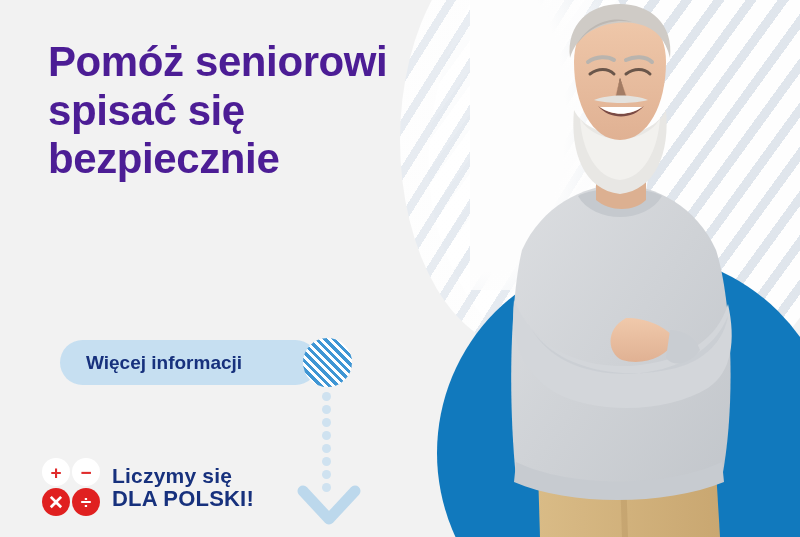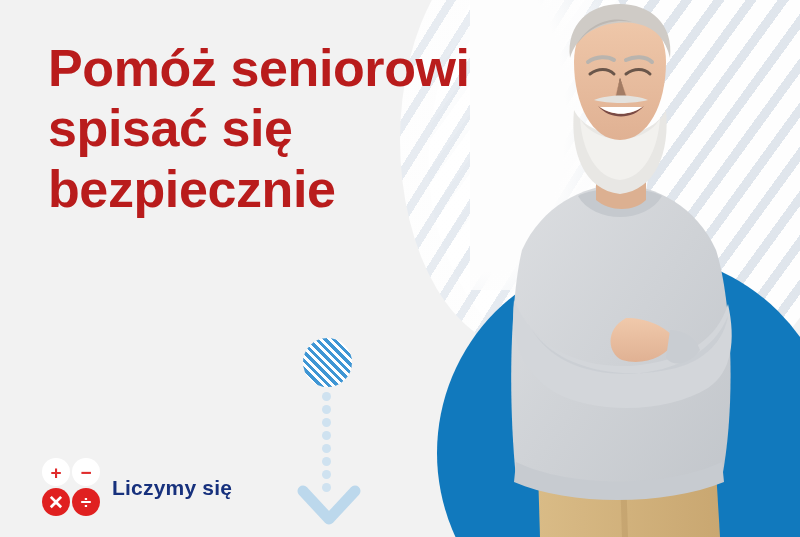--- a/index.html
+++ b/index.html
@@ -65,22 +65,22 @@
     border-radius: 50%;
     background: #1179bd;
   }
 
   
   .headline {
     position: absolute;
     left: 48px;
     top: 38px;
     width: 500px;
-    color: #b91c1c;
-    font-size: 52px;
+    color: #4c1d95;
+    font-size: 42px;
     line-height: 1.16;
     font-weight: bold;
     letter-spacing: -0.4px;
     white-space: pre-line;
   }
 
   
   .cta {
     position: absolute;
     left: 60px;
@@ -295,20 +295,23 @@
       <path d="M130 107 C142 116 160 116 172 107 Z" fill="#ffffff"></path>
 
       <path d="M124 100 C138 94 164 94 178 100 C164 104 138 104 124 100 Z" fill="#e4e2de"></path>
     </g>
   </svg>
 
   <div class="headline">Pomóż seniorowi
 spisać się
 bezpiecznie</div>
 
+  <div class="cta">
+    <span class="cta-label">Więcej informacji</span>
+  </div>
   <div class="cta-circle"></div>
 
   <div class="dot-col">
     <i></i>
     <i></i>
     <i></i>
     <i></i>
     <i></i>
     <i></i>
     <i></i>
@@ -321,16 +324,17 @@
 
   <div class="logo">
     <div class="logo-marks">
       <span class="mark outline">+</span>
       <span class="mark outline">−</span>
       <span class="mark solid">✕</span>
       <span class="mark solid">÷</span>
     </div>
     <div class="logo-text">
       <div class="l1">Liczymy się</div>
+      <div class="l2">DLA POLSKI!</div>
     </div>
   </div>
 
 </div>
 
 </body></html>

